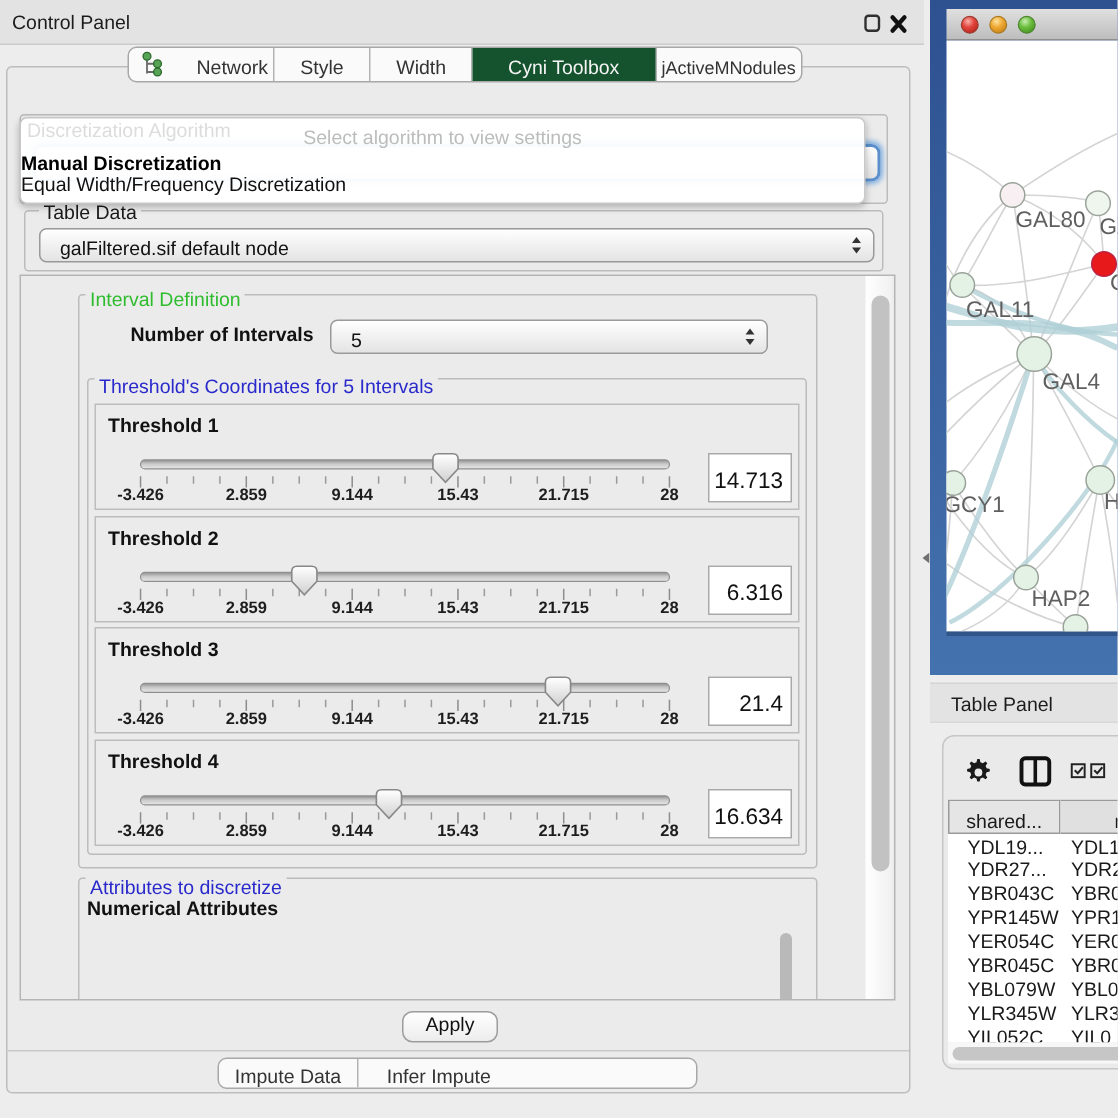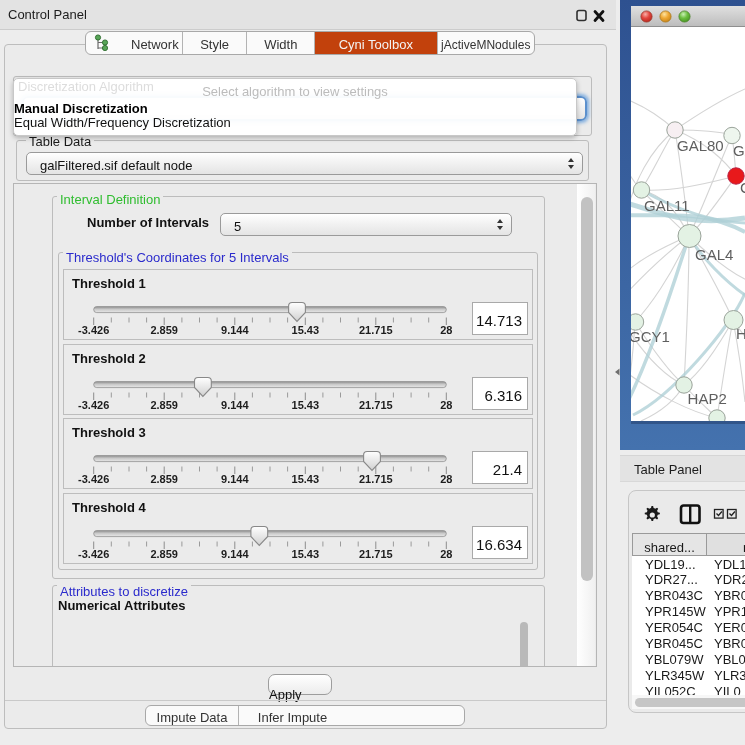--- a/index.html
+++ b/index.html
@@ -8,21 +8,21 @@
   border-bottom:1px solid #cccccc; }
 #titlebar .t { position:absolute; left:8px; top:7px; font-size:13px; color:#1c1c1c; }
 #outer { position:absolute; left:4px; top:44px; width:603px; height:685px;
   border:1px solid #bdbdbd; border-radius:4px; background:#ebebeb; }
 
 .seg { position:absolute; background:#fafafa; border:1px solid #a8a8a8; border-radius:6px;
   display:flex; overflow:hidden; }
 .seg div { font-size:13px; color:#333; text-align:center; padding-top:4.5px; height:100%;
   border-right:1px solid #b3b3b3; }
 .seg div:last-child { border-right:none; }
-.seg .sel { background:#c2410c; color:#f4f4f4;text-align:center; }
+.seg .sel { background:#14532d; color:#f4f4f4;text-align:center; }
 
 .grp { position:absolute; border:1px solid #bcbcbc; border-radius:3px; }
 .gtit { position:absolute; top:-8px; font-size:13px; background:#ebebeb; padding:0 3px; white-space:nowrap; }
 .combo { position:absolute; border:1px solid #9a9a9a; border-radius:5px;
   background:linear-gradient(#ffffff,#f2f2f2 45%,#e4e4e4); font-size:13px; color:#111; }
 .combo .cv { position:absolute; left:13px; top:4.5px; }
 .arr { position:absolute; right:7px; width:7px; }
 .arr:before { content:""; position:absolute; top:0; left:0; border-left:3.5px solid transparent;
   border-right:3.5px solid transparent; border-bottom:4.5px solid #333; }
 .arr:after { content:""; position:absolute; top:7px; left:0; border-left:3.5px solid transparent;
@@ -286,21 +286,21 @@
     <div class="gtit" style="left:4px;top:-2px;color:#2a2acc">Attributes to discretize</div>
   </div>
   <div style="position:absolute;left:44px;top:414px;font-size:13px;font-weight:bold;color:#111">Numerical Attributes</div>
   <div style="position:absolute;left:505.5px;top:438px;width:8.5px;height:60px;border-radius:4px;background:#b9b9b9"></div>
  </div>
 
  <div style="position:absolute;right:1px;top:0;bottom:0;width:18px;background:linear-gradient(to right,#ffffff,#f0f0f0)"></div>
  <div style="position:absolute;right:3.5px;top:13px;width:12px;height:384px;border-radius:6px;background:#c2c2c2"></div>
 </div>
 
-<div class="abs" style="left:268px;top:674px;width:64px;height:21px;border:1px solid #9d9d9d;border-radius:7px;background:linear-gradient(#ffffff,#ececec);font-size:13px;color:#111;padding-top:12px">Apply</div>
+<div class="abs" style="left:268px;top:674px;width:64px;height:21px;border:1px solid #9d9d9d;border-radius:7px;background:linear-gradient(#ffffff,#ececec);text-align:center;font-size:13px;color:#111;padding-top:0">Apply</div>
 <div class="abs" style="left:5px;top:700px;width:601px;height:0;border-top:1px solid #c9c9c9"></div>
 
 <div class="seg" style="left:145px;top:705px;width:320px;height:21px">
   <div style="width:93px;padding-top:3.5px">Impute Data</div>
   <div style="width:107px;padding-top:3.5px">Infer Impute</div>
 </div>
 
 <div id="popup">
   <div style="position:absolute;left:4px;top:0px;font-size:13px;color:rgba(130,130,130,0.28)">Discretization Algorithm</div>
 </div>

